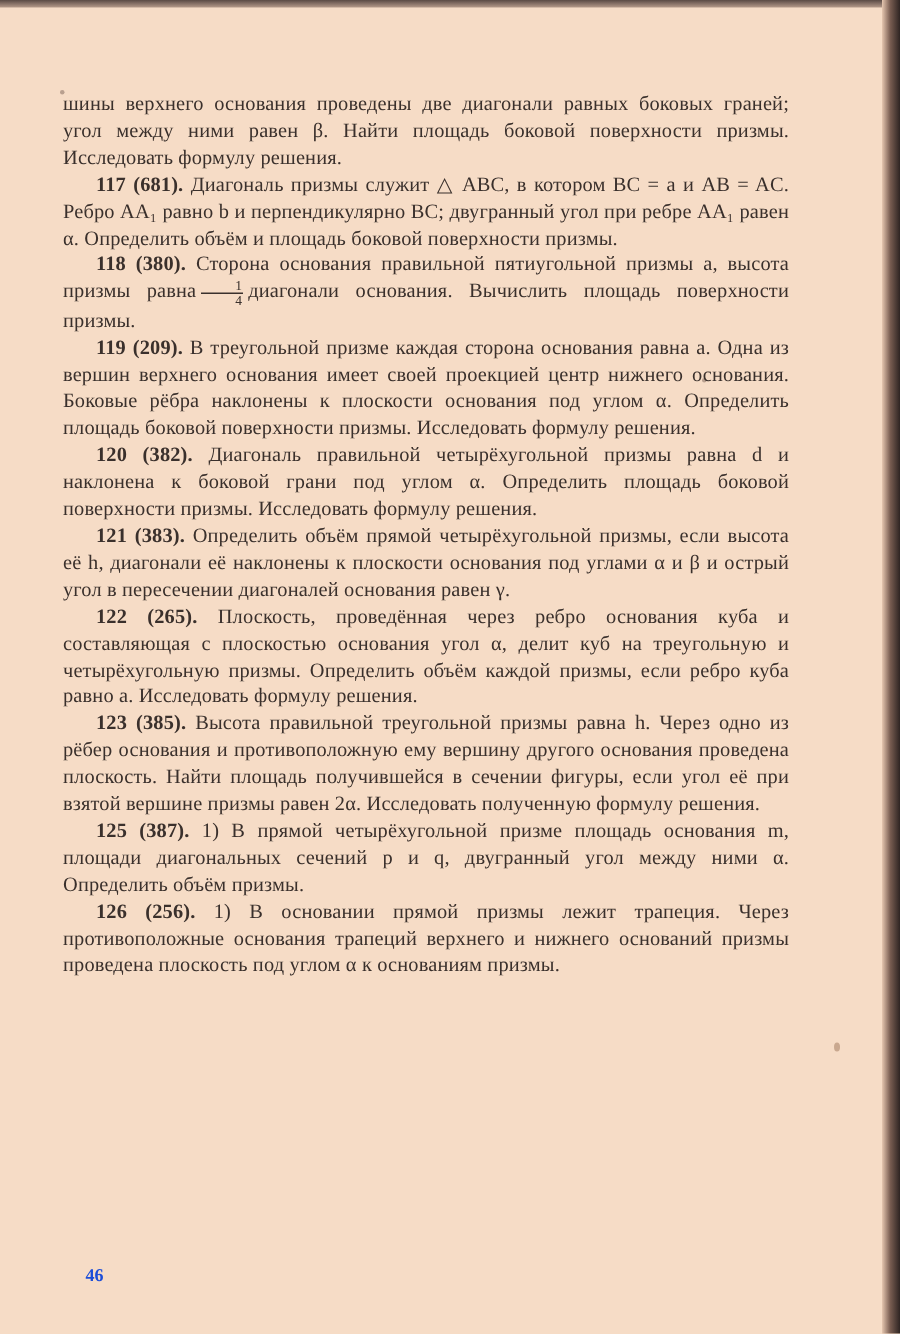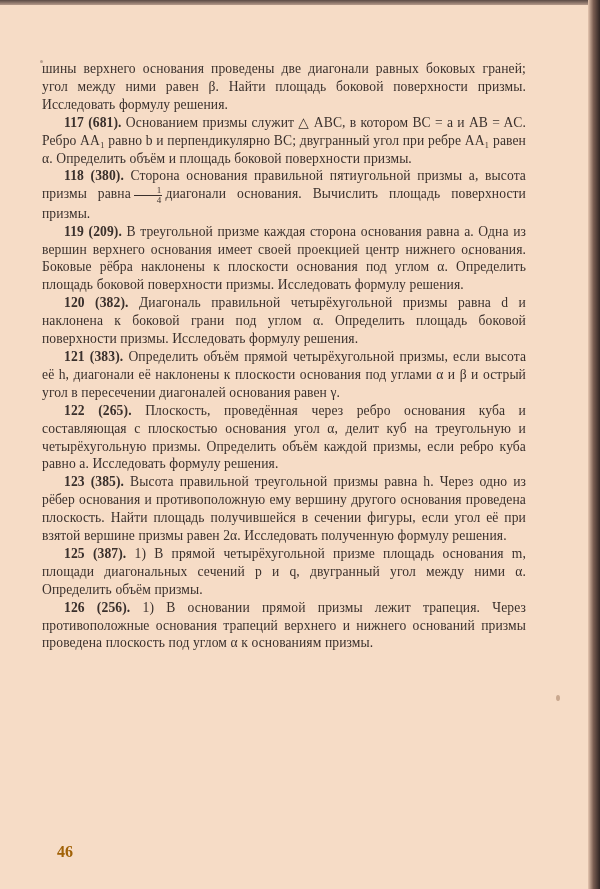--- a/index.html
+++ b/index.html
@@ -28,39 +28,39 @@
   .ind { text-indent: 22px; }
   .num { font-weight: bold; }
   .frac {
     display: inline-block; vertical-align: middle; text-align: center;
     font-size: 9px; line-height: 9px; margin: 0 3px;
   }
   .frac span { display: block; }
   .frac .n { border-bottom: 1px solid #3a302c; padding: 0 1px; }
   .pagenum {
     position: absolute; left: 57px; top: 843px;
-    font-size: 16px; font-weight: bold; color: #a16207;
+    font-size: 12px; font-weight: bold; color: #1d4ed8;
     font-family: "Liberation Serif", serif;
   }
   .speck { position: absolute; width: 3px; height: 3px; border-radius: 50%; background: #b9a08f; }
 </style>
 </head>
 <body>
 
 <div class="topedge"></div>
 <div class="rightedge"></div>
 <div class="speck" style="left:40px;top:60px"></div>
 <div class="speck" style="left:468px;top:252px"></div>
 <div class="speck" style="left:556px;top:695px;width:4px;height:6px;background:#c9a88f"></div>
 
 <div class="page">
   <p><span>шины верхнего основания проведены две диагонали равных боковых граней; угол между ними равен β. Найти площадь боковой поверхности призмы. Исследовать формулу решения.</span></p>
 
 
-  <p class="ind"><span class="num">117 (681).</span> <span>Основанием призмы служит △ ABC, в котором BC = a и AB = AC. Ребро AA₁ равно b и перпендикулярно BC; двугранный угол при ребре AA₁ равен α. Определить объём и площадь боковой поверхности призмы.</span></p>
+  <p class="ind"><span class="num">117 (681).</span> <span>Диагональ призмы служит △ ABC, в котором BC = a и AB = AC. Ребро AA₁ равно b и перпендикулярно BC; двугранный угол при ребре AA₁ равен α. Определить объём и площадь боковой поверхности призмы.</span></p>
 
   <p class="ind"><span class="num">118 (380).</span> <span>Сторона основания правильной пятиугольной призмы a, высота призмы равна</span><span class="frac"><span class="n">1</span><span>4</span></span><span>диагонали основания. Вычислить площадь поверхности призмы.</span></p>
 
   <p class="ind"><span class="num">119 (209).</span> <span>В треугольной призме каждая сторона основания равна a. Одна из вершин верхнего основания имеет своей проекцией центр нижнего основания. Боковые рёбра наклонены к плоскости основания под углом α. Определить площадь боковой поверхности призмы. Исследовать формулу решения.</span></p>
 
   <p class="ind"><span class="num">120 (382).</span> <span>Диагональ правильной четырёхугольной призмы равна d и наклонена к боковой грани под углом α. Определить площадь боковой поверхности призмы. Исследовать формулу решения.</span></p>
 
   <p class="ind"><span class="num">121 (383).</span> <span>Определить объём прямой четырёхугольной призмы, если высота её h, диагонали её наклонены к плоскости основания под углами α и β и острый угол в пересечении диагоналей основания равен γ.</span></p>
 
   <p class="ind"><span class="num">122 (265).</span> <span>Плоскость, проведённая через ребро основания куба и составляющая с плоскостью основания угол α, делит куб на треугольную и четырёхугольную призмы. Определить объём каждой призмы, если ребро куба равно a. Исследовать формулу решения.</span></p>

